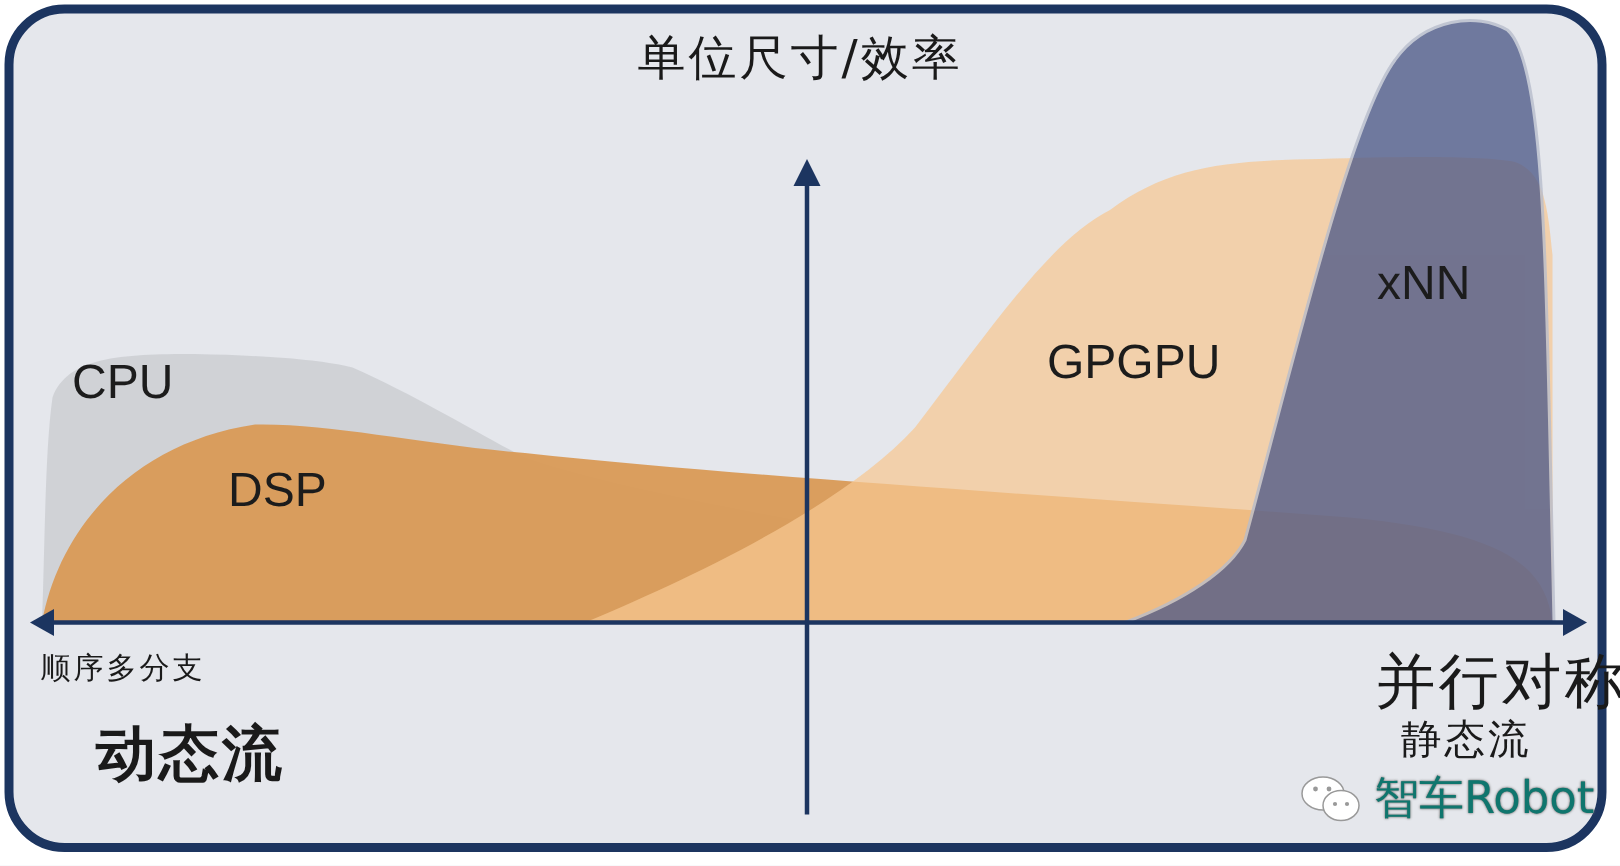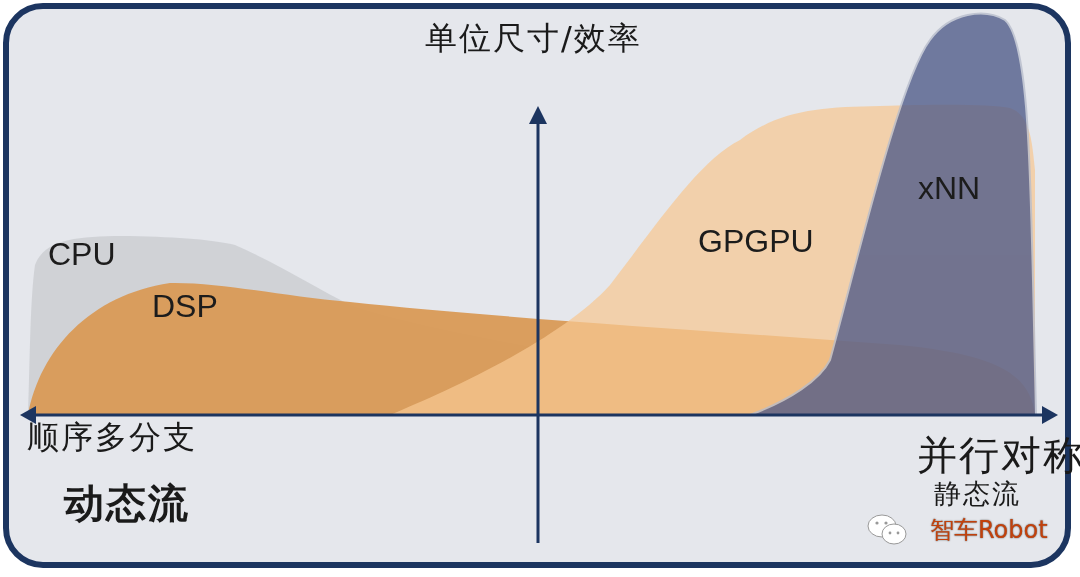--- a/index.html
+++ b/index.html
@@ -6,29 +6,29 @@
   body { width: 1080px; height: 577px; position: relative; overflow: hidden;
          font-family: "DejaVu Sans", sans-serif; }
   .frame { position: absolute; left: 3px; top: 3px; width: 1068px; height: 565px;
            box-sizing: border-box; border: 6px solid #1c3560; border-radius: 40px;
            background: #e5e7ec; overflow: hidden; }
   svg.plot { position: absolute; left: 0; top: 0; }
   .lbl { position: absolute; color: #1a1a1a; white-space: nowrap; line-height: 1; }
   .title { left: 425px; top: 22px; font-size: 32px; letter-spacing: 2px; text-align: right; }
   .series { font-family: "Liberation Sans", sans-serif; font-size: 32px; color: #1c1c1c; }
   .cpu { left: 48px; top: 238px; }
-  .dsp { left: 152px; top: 290px; }
+  .dsp { left: 152px; top: 310px; }
   .gpgpu { left: 698px; top: 225px; }
   .xnn { left: 918px; top: 168px; text-align: center; line-height: 1.3; }
-  .left-lbl { left: 27px; top: 421px; font-size: 32px; letter-spacing: 2px; }
+  .left-lbl { left: 27px; top: 435px; font-size: 20px; letter-spacing: 2px; }
   .left-lbl2 { left: 64px; top: 483px; font-size: 40px; letter-spacing: 2px; font-weight: bold; }
   .right-lbl { left: 917px; top: 435px; font-size: 40px; letter-spacing: 2px; }
   .right-lbl2 { left: 934px; top: 483px; font-size: 27px; letter-spacing: 2px; font-family: Liberation Mono, monospace; }
-  .wm { position: absolute; left: 866px; top: 512px; display: flex; align-items: center; gap: 20px;
-        color: #c2410c; font-size: 24px; text-shadow: 0 0 2px #888, 0 0 1px #666; }
+  .wm { position: absolute; left: 866px; top: 512px; display: flex; align-items: center; gap: 6px;
+        color: #0f766e; font-size: 30px; text-shadow: 0 0 2px #888, 0 0 1px #666; }
   .wm svg { display: block; }
 </style>
 </head>
 <body>
 
 <div class="frame"></div>
 
 <svg class="plot" width="1080" height="577" viewBox="0 0 1080 577">
   <defs>
     <clipPath id="clipf">

